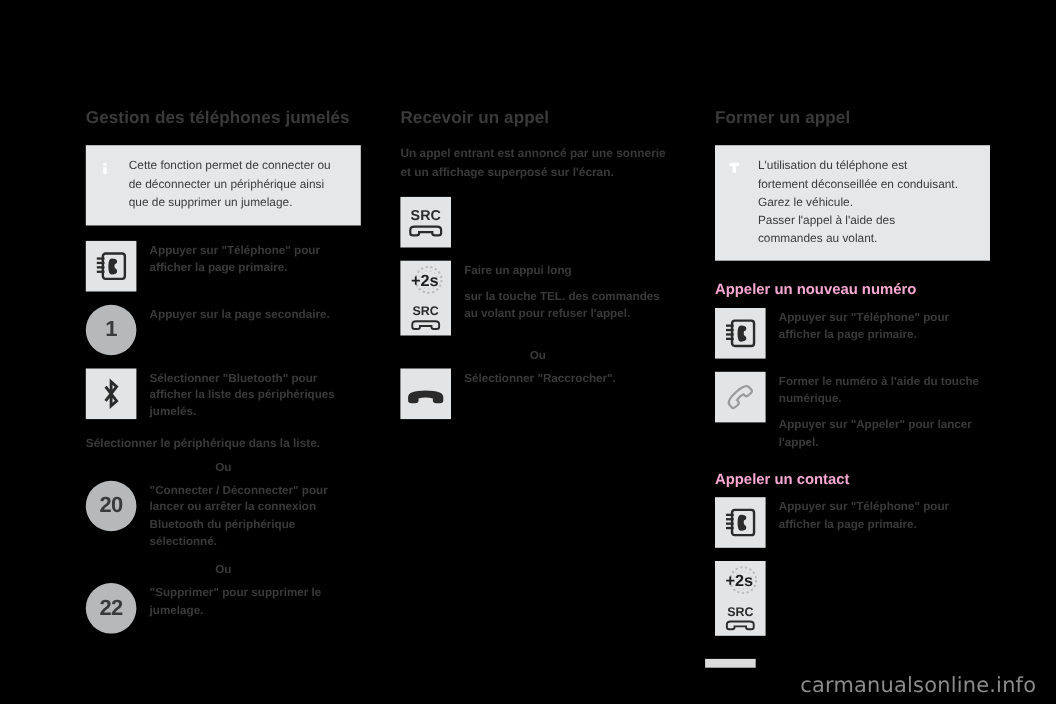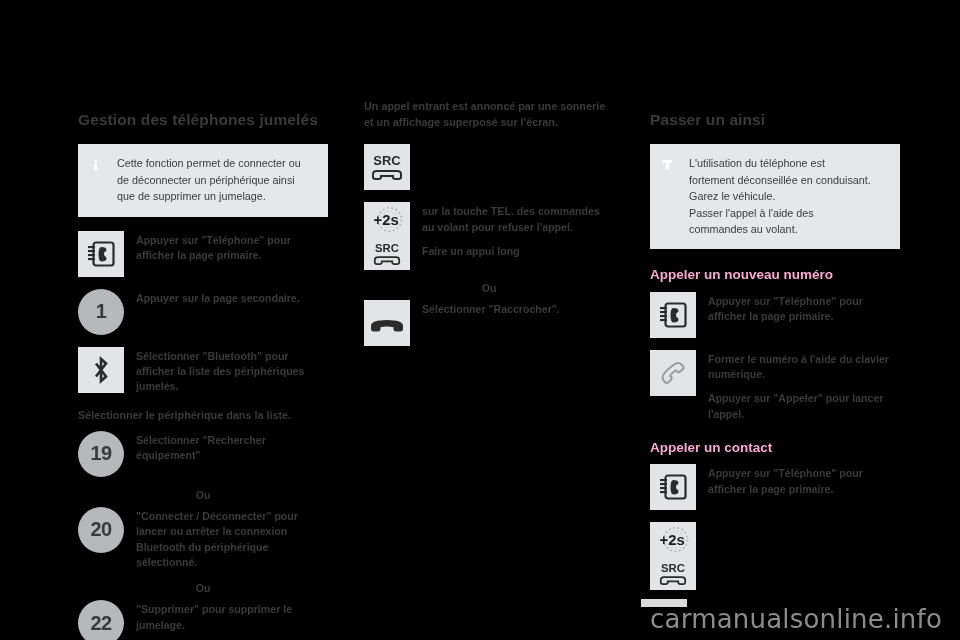--- a/index.html
+++ b/index.html
@@ -35,21 +35,21 @@
   .col {
     width: 250px;
     margin-right: 36px;
   }
   .col:last-child { margin-right: 0; }
 
   h1.section-title {
     font-size: 15.5px;
     font-weight: bold;
     color: #3a3a3a;
-    margin: 12px 0 15px 0;
+    margin: 0 0 15px 0;
     line-height: 1.25;
     letter-spacing: .1px;
   }
 
   h2.sub-title {
     font-size: 13.5px;
     font-weight: bold;
     color: #f9a8d4;
     margin: 18px 0 8px 0;
     line-height: 1.2;
@@ -184,21 +184,21 @@
     color: #3a3a3a;
     margin: 2px 0 6px 0;
     text-align: center;
   }
 
   
   .watermark {
     position: absolute;
     right: 18px;
     bottom: 6px;
-    font-size: 26px;
+    font-size: 19px;
     color: #8c8c8c;
     letter-spacing: .2px;
     font-family: "DejaVu Sans", sans-serif;
     text-align: center;
   }
   .wm-block {
     position: absolute;
     left: 641px;
     bottom: 33px;
     width: 46px;
@@ -263,28 +263,20 @@
             </svg>
           </div>
         </div>
         <div class="txt">
           <p>Sélectionner "Bluetooth" pour afficher la liste des périphériques jumelés.</p>
         </div>
       </div>
 
       <p class="plain-line">Sélectionner le périphérique dans la liste.</p>
 
-      <div class="step">
-        <div class="badge">
-          <div class="numbadge">19</div>
-        </div>
-        <div class="txt">
-          <p>Sélectionner "Rechercher équipement"</p>
-        </div>
-      </div>
 
       <p class="ou">Ou</p>
 
       <div class="step">
         <div class="badge">
           <div class="numbadge">20</div>
         </div>
         <div class="txt">
           <p>"Connecter / Déconnecter" pour lancer ou arrêter la connexion Bluetooth du périphérique sélectionné.</p>
         </div>
@@ -298,20 +290,21 @@
         </div>
         <div class="txt">
           <p>"Supprimer" pour supprimer le jumelage.</p>
         </div>
       </div>
 
     </div>
 
     <div class="col">
 
+      <h1 class="section-title">Recevoir un appel</h1>
 
       <p class="intro">Un appel entrant est annoncé par une sonnerie et un affichage superposé sur l'écran.</p>
 
       <div class="step">
         <div class="badge">
           <div class="iconbox">
             <svg width="42" height="38" viewBox="0 0 42 38">
               <text x="21" y="17" font-family="Liberation Sans, sans-serif" font-size="13" font-weight="bold" fill="#2b2b2b" text-anchor="middle">SRC</text>
               <path d="M7 26 q0 -3 4 -3 l20 0 q4 0 4 3 l0 3 q0 2 -2.5 2 l-3 0 q-2.5 0 -2.5 -2 l0 -1 l-12 0 l0 1 q0 2 -2.5 2 l-3 0 q-2.5 0 -2.5 -2 z" fill="none" stroke="#2b2b2b" stroke-width="2"></path>
             </svg>
@@ -327,22 +320,22 @@
               <circle cx="25" cy="20" r="9.5" fill="none" stroke="#cfd0d1" stroke-width="1.4" stroke-dasharray="1.6 3"></circle>
               <text x="21" y="26" font-family="Liberation Sans, sans-serif" font-size="17" font-weight="bold" fill="#1d1d1d" text-anchor="middle">+2s</text>
             </svg>
             <svg width="42" height="38" viewBox="0 0 42 38">
               <text x="21" y="17" font-family="Liberation Sans, sans-serif" font-size="13" font-weight="bold" fill="#2b2b2b" text-anchor="middle">SRC</text>
               <path d="M7 26 q0 -3 4 -3 l20 0 q4 0 4 3 l0 3 q0 2 -2.5 2 l-3 0 q-2.5 0 -2.5 -2 l0 -1 l-12 0 l0 1 q0 2 -2.5 2 l-3 0 q-2.5 0 -2.5 -2 z" fill="none" stroke="#2b2b2b" stroke-width="2"></path>
             </svg>
           </div>
         </div>
         <div class="txt">
+          <p>Faire un appui long</p>
           <p>sur la touche TEL. des commandes au volant pour refuser l'appel.</p>
-          <p>Faire un appui long</p>
         </div>
       </div>
 
       <p class="ou">Ou</p>
 
       <div class="step">
         <div class="badge">
           <div class="iconbox">
             <svg width="40" height="24" viewBox="0 0 40 24">
               <path d="M4 15 q0 -6 16 -6 q16 0 16 6 l0 3 q0 2.5 -3 2.5 l-3.5 0 q-3 0 -3 -2.5 l0 -1.8 q-3 -.8 -6.5 -.8 q-3.5 0 -6.5 .8 l0 1.8 q0 2.5 -3 2.5 l-3.5 0 q-3 0 -3 -2.5 z" fill="#2b2b2b"></path>
@@ -351,21 +344,21 @@
         </div>
         <div class="txt">
           <p>Sélectionner "Raccrocher".</p>
         </div>
       </div>
 
     </div>
 
     <div class="col">
 
-      <h1 class="section-title">Passer un ainsi</h1>
+      <h1 class="section-title">Former un appel</h1>
 
       <div class="callout">
         <span class="ic">
           <span class="warn-circle"></span>
         </span>
         <p style="white-space:pre-line">L'utilisation du téléphone est fortement déconseillée en conduisant.
 Garez le véhicule.
 Passer l'appel à l'aide des commandes au volant.</p>
       </div>
 
@@ -395,21 +388,21 @@
         <div class="badge">
           <div class="iconbox">
             <svg width="34" height="34" viewBox="0 0 34 34">
               <g transform="rotate(-42 17 17)">
                 <path d="M5 16 q0 -5 12 -5 q12 0 12 5 l0 2.5 q0 2.2 -2.6 2.2 l-2.8 0 q-2.6 0 -2.6 -2.2 l0 -1.4 q-2.2 -.6 -4 -.6 q-1.8 0 -4 .6 l0 1.4 q0 2.2 -2.6 2.2 l-2.8 0 q-2.6 0 -2.6 -2.2 z" fill="none" stroke="#9a9b9c" stroke-width="2"></path>
               </g>
             </svg>
           </div>
         </div>
         <div class="txt">
-          <p>Former le numéro à l'aide du clavier numérique.</p>
+          <p>Former le numéro à l'aide du touche numérique.</p>
           <p>Appuyer sur "Appeler" pour lancer l'appel.</p>
         </div>
       </div>
 
       <h2 class="sub-title">Appeler un contact</h2>
 
       <div class="step">
         <div class="badge">
           <div class="iconbox">
             <svg width="32" height="32" viewBox="0 0 32 32">

